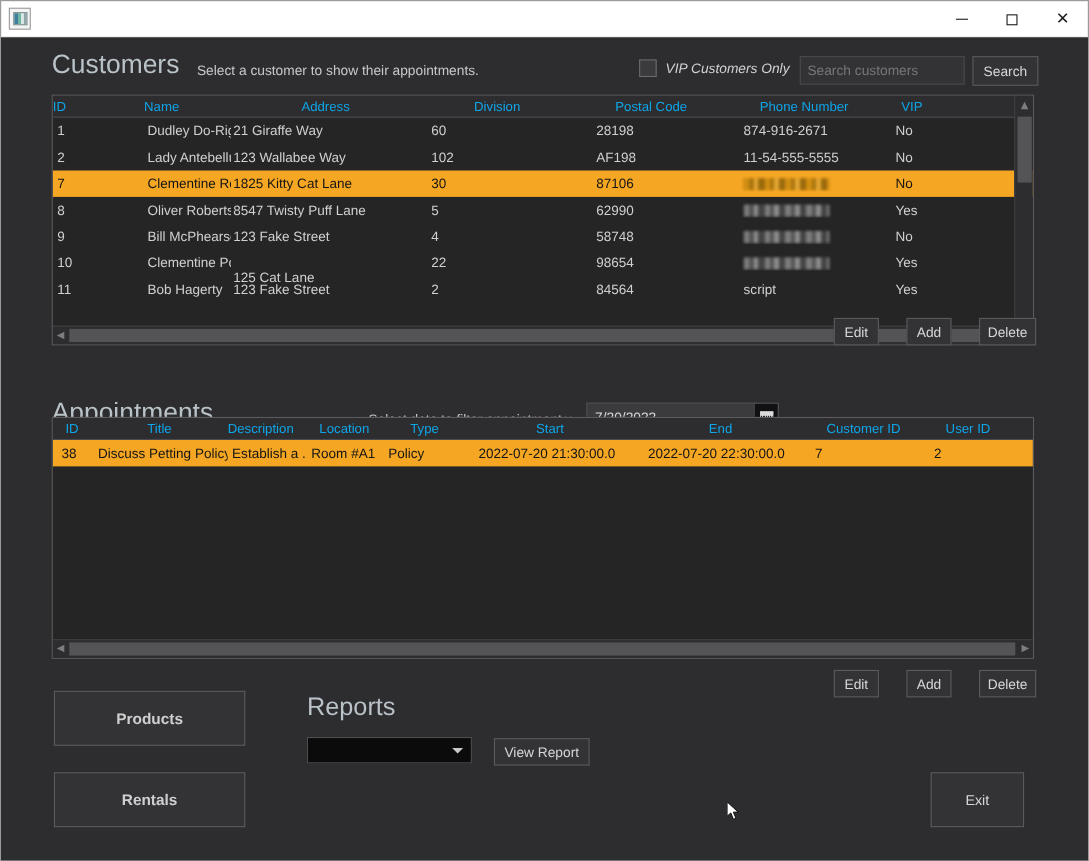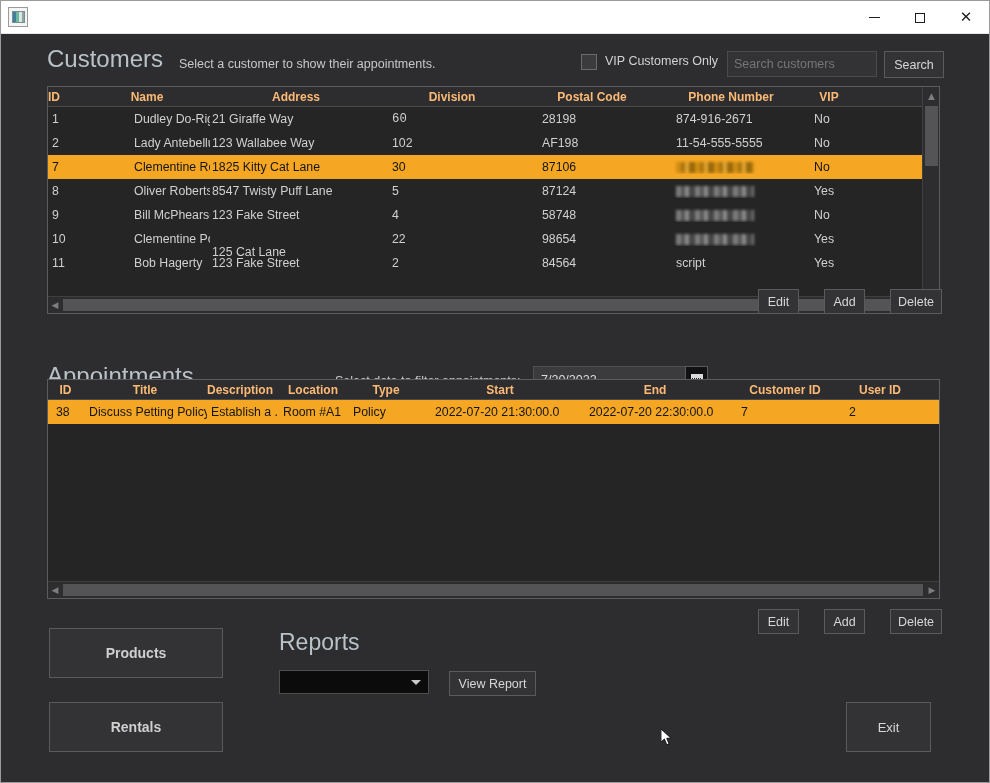--- a/index.html
+++ b/index.html
@@ -55,21 +55,21 @@
   }
   .hint { font-size: 12.5px; color: #c8c8c8; }
 
   
   .cust-head {
     position: absolute; left: 46px; top: 13px; right: 46px; height: 32px;
   }
   .cust-head .section-title { position: absolute; left: 0; top: -2px; }
   .cust-head .hint { position: absolute; left: 132px; top: 10px; }
 
-  .vipwrap { position: absolute; left: 534px; top: 7px; display: flex; align-items: flex-start; gap: 8px; }
+  .vipwrap { position: absolute; left: 534px; top: 7px; display: flex; align-items: center; gap: 8px; font-style: italic; }
   .cb {
     width: 16px; height: 16px; background: #3b3b3d; border: 1px solid #6b6b6b;
   }
   .vip-label { font-size: 12.5px; color: #d2d2d2; }
 
   .searchbox {
     position: absolute; left: 680px; top: 4px; width: 150px; height: 26px;
     background: #333336; border: 1px solid #4a4a4d;
     color: #7e7e82; font-size: 12.5px; padding: 0 6px; line-height: 24px;
     font-family: "Liberation Sans", sans-serif;
@@ -89,21 +89,21 @@
   .grid {
     position: absolute; background: #252526;
     border: 1px solid #5c5c5e; overflow: hidden;
   }
   .grid-head {
     display: flex; height: 20px; background: #2d2d30;
     border-bottom: 1px solid #4a4a4c;
     align-items: center;
   }
   .grid-head .th {
-    font-size: 12px; font-weight: bold; color: #fdba74;
+    font-size: 12px; font-weight: normal; color: #0ea5e9;
     text-align: center; overflow: hidden; white-space: nowrap;
   }
   .grid-body { position: relative; }
   .row { display: flex; height: 24px; align-items: center; }
   .row .td {
     font-size: 12.3px; color: #d0d0d0; white-space: nowrap; overflow: hidden;
     padding-left: 4px;
   }
   .row.sel { background: #f5a623; }
   .row.sel .td { color: #151515; }
@@ -241,21 +241,21 @@
           <div class="th" style="width: 140px; text-align: center;">Division</div>
           <div class="th" style="width: 140px; text-align: center;">Postal Code</div>
           <div class="th" style="width: 138px; text-align: center;">Phone Number</div>
           <div class="th" style="width: 58px; text-align: center;">VIP</div>
         </div>
       <div class="grid-body" id="cust-body">
           <div class="row">
             <div class="td" style="width: 36px; padding-left: 4px;">1</div>
             <div class="td" style="width: 126px; padding-left: 50px;">Dudley Do-Right</div>
             <div class="td" style="width: 172px; padding-left: 2px;">21 Giraffe Way</div>
-            <div class="td" style="width: 140px; padding-left: 10px; font-family: Liberation Mono, monospace;">60</div>
+            <div class="td" style="width: 140px; padding-left: 10px;">60</div>
             <div class="td" style="width: 140px; padding-left: 20px;">28198</div>
             <div class="td" style="width: 138px; padding-left: 14px;">874-916-2671</div>
             <div class="td" style="width: 58px; padding-left: 14px;">No</div>
           </div>
           <div class="row">
             <div class="td" style="width: 36px; padding-left: 4px;">2</div>
             <div class="td" style="width: 126px; padding-left: 50px;">Lady Antebellum</div>
             <div class="td" style="width: 172px; padding-left: 2px;">123 Wallabee Way</div>
             <div class="td" style="width: 140px; padding-left: 10px;">102</div>
             <div class="td" style="width: 140px; padding-left: 20px;">AF198</div>
@@ -269,21 +269,21 @@
             <div class="td" style="width: 140px; padding-left: 10px;">30</div>
             <div class="td" style="width: 140px; padding-left: 20px;">87106</div>
             <div class="td" style="width: 138px; padding-left: 14px;"><span class="blurtxt"></span></div>
             <div class="td" style="width: 58px; padding-left: 14px;">No</div>
           </div>
           <div class="row">
             <div class="td" style="width: 36px; padding-left: 4px;">8</div>
             <div class="td" style="width: 126px; padding-left: 50px;">Oliver Roberts</div>
             <div class="td" style="width: 172px; padding-left: 2px;">8547 Twisty Puff Lane</div>
             <div class="td" style="width: 140px; padding-left: 10px;">5</div>
-            <div class="td" style="width: 140px; padding-left: 20px;">87124</div>
+            <div class="td" style="width: 140px; padding-left: 20px;">62990</div>
             <div class="td" style="width: 138px; padding-left: 14px;"><span class="blurtxt"></span></div>
             <div class="td" style="width: 58px; padding-left: 14px;">Yes</div>
           </div>
           <div class="row">
             <div class="td" style="width: 36px; padding-left: 4px;">9</div>
             <div class="td" style="width: 126px; padding-left: 50px;">Bill McPhearson</div>
             <div class="td" style="width: 172px; padding-left: 2px;">123 Fake Street</div>
             <div class="td" style="width: 140px; padding-left: 10px;">4</div>
             <div class="td" style="width: 140px; padding-left: 20px;">58748</div>
             <div class="td" style="width: 138px; padding-left: 14px;"><span class="blurtxt"></span></div>

